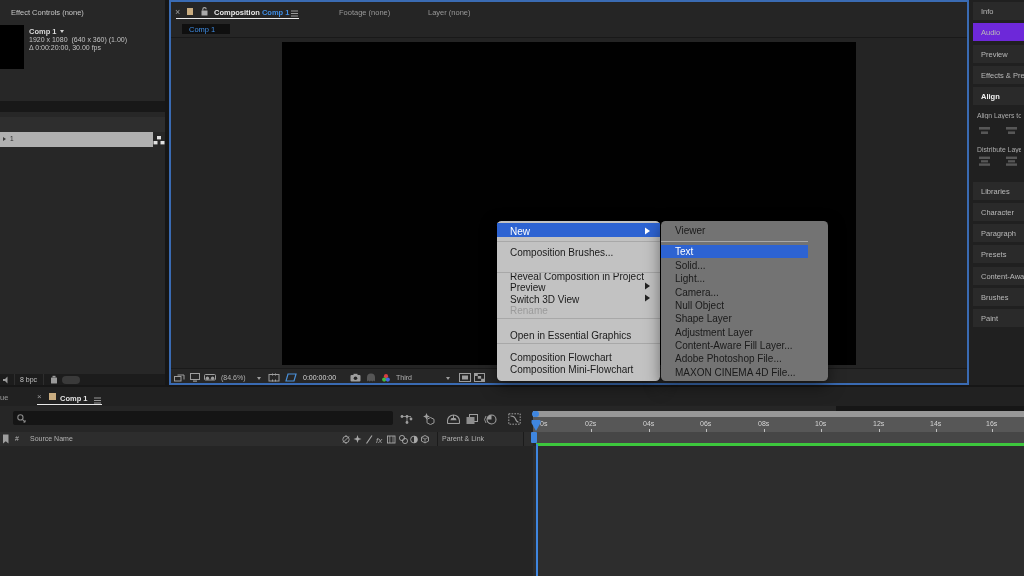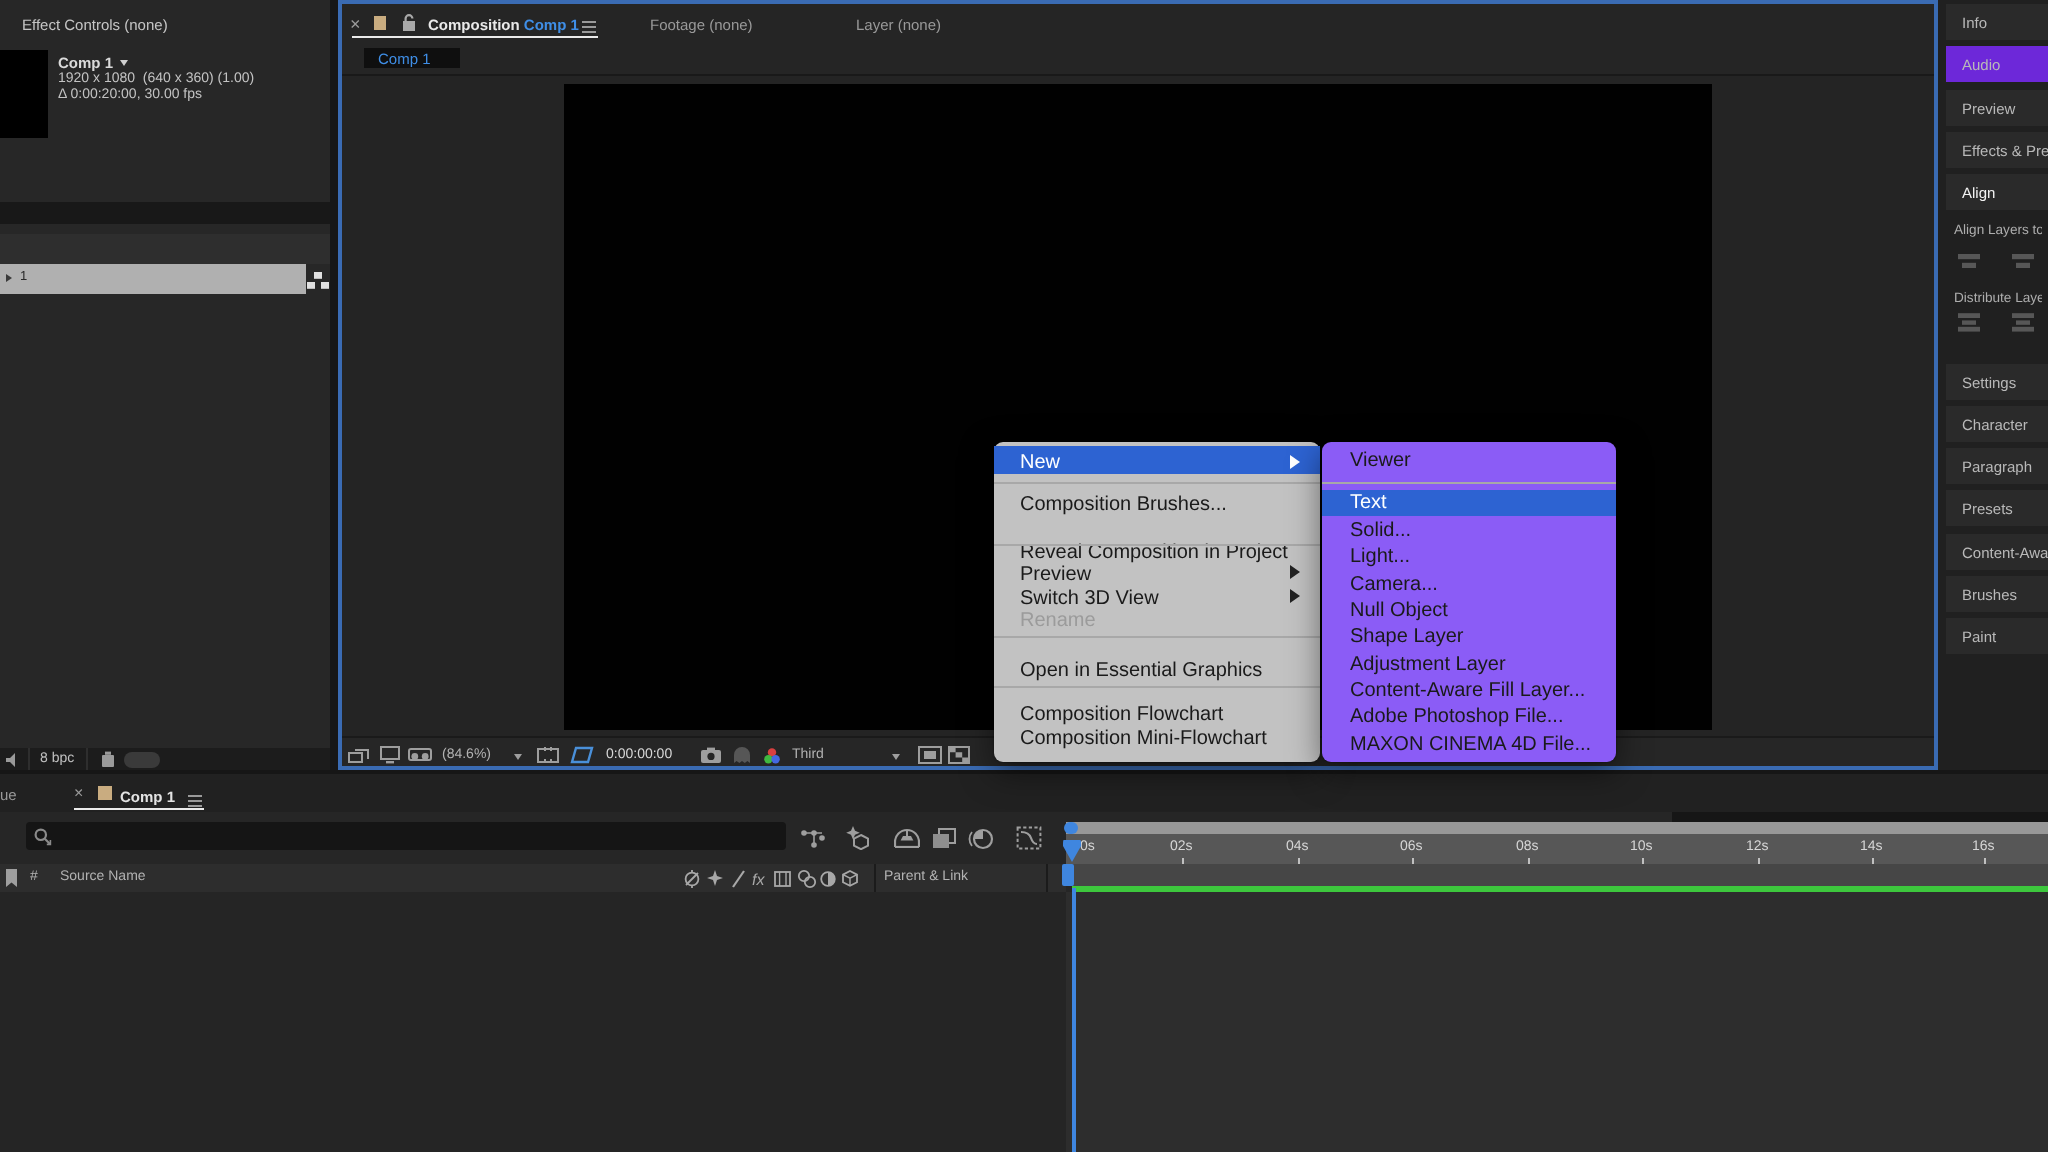--- a/index.html
+++ b/index.html
@@ -46,21 +46,21 @@
   <div class="a" style="left:16px;top:6px;width:6px;height:7px;background:#c9ac80"></div>
   <svg class="a" style="left:30px;top:5px" width="7" height="9">
       <rect x="0.5" y="3.5" width="6" height="5" fill="#a9a9a9"></rect>
       <path d="M1.8 3.5 V2.3 a1.7 1.7 0 0 1 3.4 0" fill="none" stroke="#a9a9a9" stroke-width="1.1"></path>
     </svg>
   <div class="a t" style="left:43px;top:5.5px;font-weight:bold;color:#e9e9e9">Composition <span style="color:#3f8ee6">Comp 1</span></div>
   <svg class="a" style="left:120px;top:8px" width="8" height="7">
       <path d="M0 1 h7 M0 3.5 h7 M0 6 h7" stroke="#9a9a9a" stroke-width="1.1"></path>
     </svg>
   <div class="a" style="left:5px;top:15.6px;width:123px;height:1.8px;background:#eaeaea"></div>
-  <div class="a t" style="left:154px;top:5.5px;color:#999">Footage (none)</div>
+  <div class="a t" style="left:168px;top:5.5px;color:#999">Footage (none)</div>
   <div class="a t" style="left:257px;top:5.5px;color:#999">Layer (none)</div>
 
   <div class="a" style="left:11px;top:22px;width:48px;height:9.5px;background:#0f0f0f"></div>
   <div class="a t" style="left:18px;top:22.5px;color:#3f8ee6">Comp 1</div>
   <div class="a" style="left:0;top:35px;width:796px;height:1px;background:#191919"></div>
 
   <div class="a" style="left:0;top:36px;width:796px;height:329.5px;background:#242424"></div>
   <div class="a" style="left:111px;top:40px;width:574px;height:323px;background:#010101"></div>
 
   <div class="a" style="left:0;top:365.5px;width:796px;height:1px;background:#1a1a1a"></div>
@@ -120,21 +120,21 @@
   <div class="a" style="left:4px;top:23.3px;width:51px;height:18px;background:#6d28d9">
       <span class="a t" style="left:8px;top:5px;color:#b9b9b9">Audio</span>
     </div>
   <div class="a" style="left:4px;top:44.6px;width:51px;height:18px;background:#2a2a2a">
       <span class="a t" style="left:8px;top:5px;color:#b9b9b9">Preview</span>
     </div>
   <div class="a" style="left:4px;top:66px;width:51px;height:18px;background:#2a2a2a;overflow:hidden">
       <span class="a t" style="left:8px;top:5px;color:#b9b9b9">Effects &amp; Presets</span>
     </div>
   <div class="a" style="left:4px;top:87.2px;width:51px;height:18px;background:#2a2a2a">
-      <span class="a t" style="left:8px;top:5px;color:#f2f2f2;font-weight:normal">Align</span>
+      <span class="a t" style="left:8px;top:5px;color:#f2f2f2;font-weight:bold">Align</span>
     </div>
   <div class="a" style="left:8px;top:111.5px;width:44px;overflow:hidden;font-size:6.8px;color:#adadad;white-space:nowrap">Align Layers to:</div>
   <svg class="a" style="left:10px;top:125.5px" width="12" height="9">
       <rect x="0" y="1" width="11" height="2.6" fill="#575757"></rect>
       <rect x="2" y="5.4" width="7" height="2.6" fill="#575757"></rect>
     </svg>
   <svg class="a" style="left:36.5px;top:125.5px" width="12" height="9">
       <rect x="0" y="1" width="11" height="2.6" fill="#575757"></rect>
       <rect x="2" y="5.4" width="7" height="2.6" fill="#575757"></rect>
     </svg>
@@ -143,21 +143,21 @@
       <rect x="0" y="0.6" width="11" height="2.4" fill="#575757"></rect>
       <rect x="2" y="4.2" width="7" height="2.2" fill="#575757"></rect>
       <rect x="0" y="7.4" width="11" height="2.4" fill="#575757"></rect>
     </svg>
   <svg class="a" style="left:36.5px;top:156px" width="12" height="10">
       <rect x="0" y="0.6" width="11" height="2.4" fill="#575757"></rect>
       <rect x="2" y="4.2" width="7" height="2.2" fill="#575757"></rect>
       <rect x="0" y="7.4" width="11" height="2.4" fill="#575757"></rect>
     </svg>
   <div class="a" style="left:4px;top:181.7px;width:51px;height:18px;background:#2a2a2a">
-      <span class="a t" style="left:8px;top:5px;color:#b9b9b9">Settings</span>
+      <span class="a t" style="left:8px;top:5px;color:#b9b9b9">Libraries</span>
     </div>
   <div class="a" style="left:4px;top:202.9px;width:51px;height:18px;background:#2a2a2a">
       <span class="a t" style="left:8px;top:5px;color:#b9b9b9">Character</span>
     </div>
   <div class="a" style="left:4px;top:224.1px;width:51px;height:18px;background:#2a2a2a">
       <span class="a t" style="left:8px;top:5px;color:#b9b9b9">Paragraph</span>
     </div>
   <div class="a" style="left:4px;top:245.3px;width:51px;height:18px;background:#2a2a2a">
       <span class="a t" style="left:8px;top:5px;color:#b9b9b9">Presets</span>
     </div>
@@ -301,21 +301,21 @@
       <path d="M1 0.5 L6 4 L1 7.5 z" fill="#222"></path>
     </svg>
   <div class="a" style="left:13px;top:84.6px;color:#9b9b9b">Rename</div>
   <div class="a" style="left:0;top:97.7px;width:163px;height:1px;background:#a8a8a8"></div>
   <div class="a" style="left:13px;top:109.6px">Open in Essential Graphics</div>
   <div class="a" style="left:0;top:122px;width:163px;height:1px;background:#a8a8a8"></div>
   <div class="a" style="left:13px;top:131.5px">Composition Flowchart</div>
   <div class="a" style="left:13px;top:143.4px">Composition Mini-Flowchart</div>
 </div>
 
-<div class="a" style="left:661px;top:221px;width:147px;height:160px;background:#8b5cf6;border-radius:4.5px;box-shadow:0 5px 16px rgba(0,0,0,0.5),0 0 1px rgba(0,0,0,0.5);font-size:10px;color:#1a1a1a">
+<div class="a" style="left:661px;top:221px;width:167px;height:160px;background:#737373;border-radius:4.5px;box-shadow:0 5px 16px rgba(0,0,0,0.5),0 0 1px rgba(0,0,0,0.5);font-size:10px;color:#1a1a1a">
   <div class="a" style="left:14px;top:3.8px">Viewer</div>
   <div class="a" style="left:0;top:19.5px;width:147px;height:1px;background:#a8a8a8"></div>
   <div class="a" style="left:0;top:24px;width:147px;height:13px;background:#2d63d2"></div>
   <div class="a" style="left:14px;top:25.4px;color:#fff">Text</div>
   <div class="a" style="left:14px;top:39.1px">Solid...</div>
   <div class="a" style="left:14px;top:52.4px">Light...</div>
   <div class="a" style="left:14px;top:65.7px">Camera...</div>
   <div class="a" style="left:14px;top:79px">Null Object</div>
   <div class="a" style="left:14px;top:92.3px">Shape Layer</div>
   <div class="a" style="left:14px;top:105.6px">Adjustment Layer</div>

